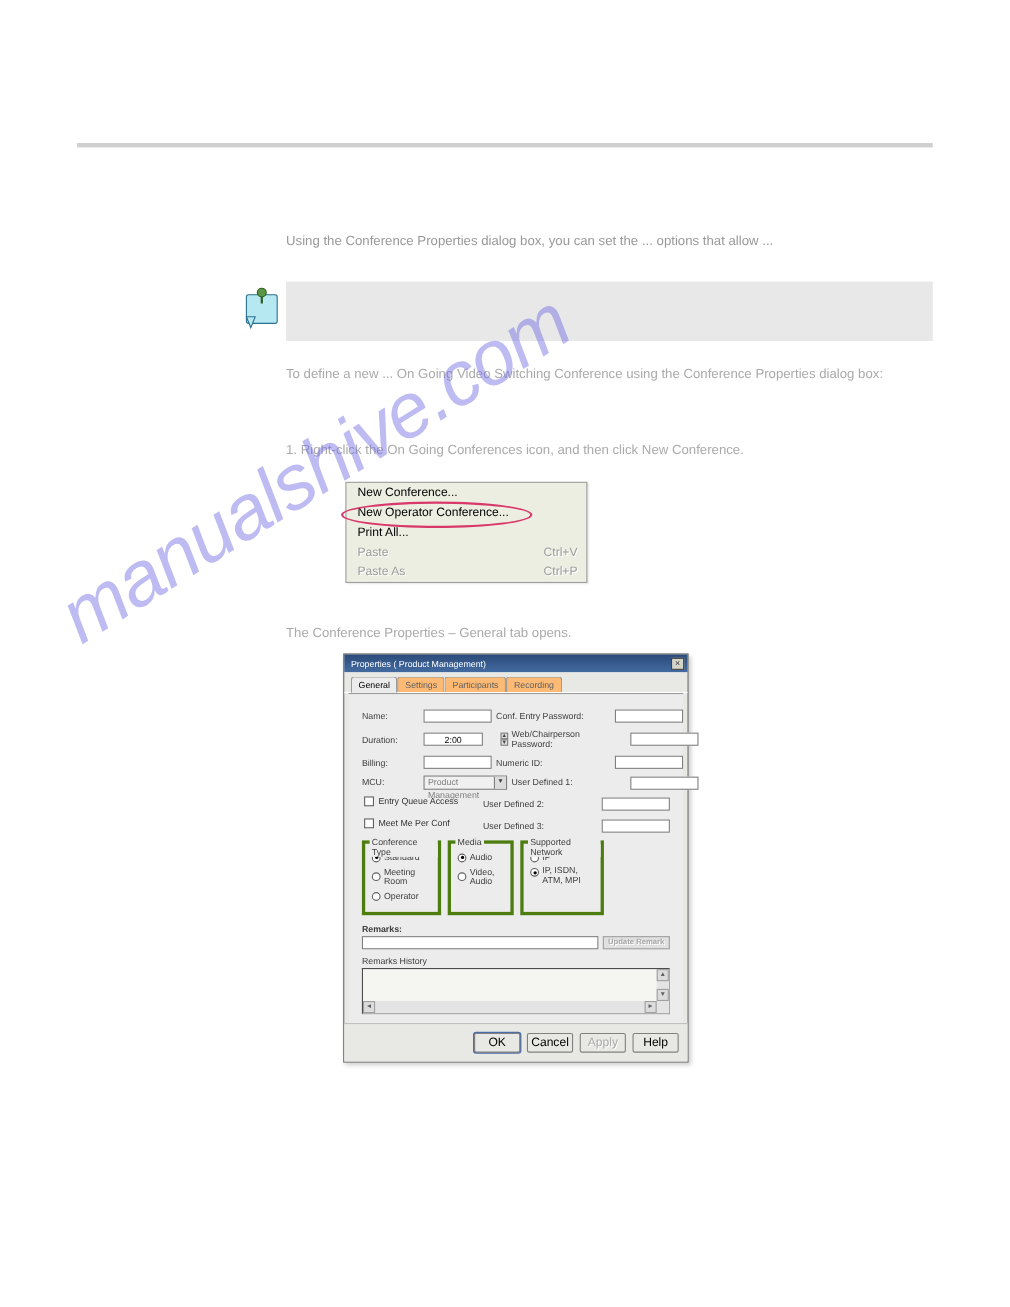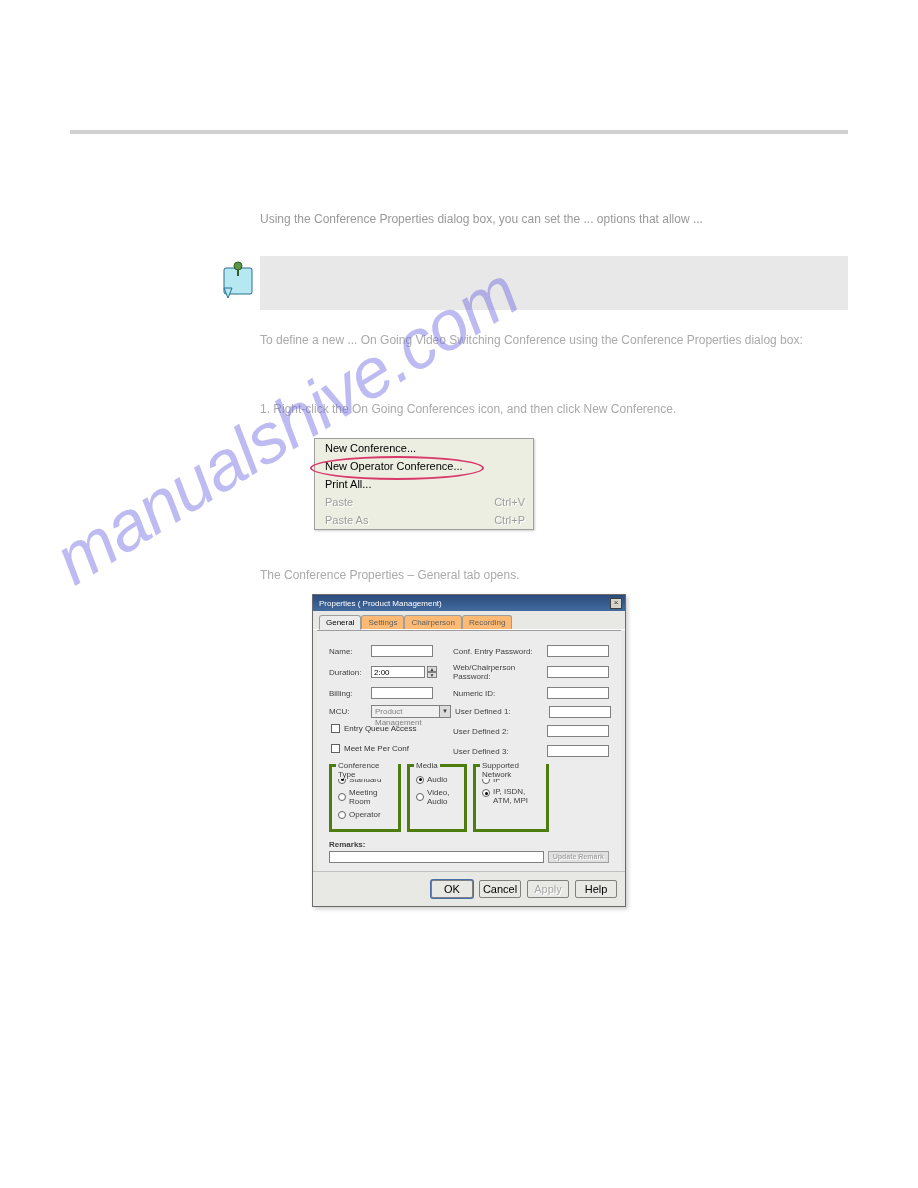--- a/index.html
+++ b/index.html
@@ -203,40 +203,40 @@
   }
   .form-row {
     display: flex;
     align-items: center;
     margin-bottom: 6px;
     gap: 4px;
   }
   .form-col {
     display: flex;
     align-items: center;
-    gap: 2px;
+    gap: 16px;
   }
   .form-label {
     font-size: 8px;
     color: #404040;
     min-width: 40px;
   }
   .form-label-r {
     font-size: 8px;
     color: #404040;
     width: 92px;
   }
   .text-input {
     border: 1px solid #808080;
     background: #fff;
     height: 12px;
     font-size: 8px;
     padding: 0 2px;
   }
-  .text-input.narrow { width: 54px; }
+  .text-input.narrow { width: 54px; text-align: center; }
   .text-input.med { width: 62px; }
   .text-input.wide { width: 62px; }
   .select-input {
     border: 1px solid #808080;
     background: #f0f0f0;
     height: 13px;
     font-size: 8px;
     color: #808080;
     width: 80px;
     position: relative;
@@ -485,21 +485,21 @@
 <div class="post-menu-text">The Conference Properties – General tab opens.</div>
 
 <div class="dialog">
   <div class="titlebar">
     <span>Properties  ( Product Management)</span>
     <div class="close-btn">×</div>
   </div>
   <div class="tabstrip">
     <div class="tab active">General</div>
     <div class="tab">Settings</div>
-    <div class="tab">Chairperson</div>
+    <div class="tab">Participants</div>
     <div class="tab">Recording</div>
   </div>
   <div class="dialog-body">
 
     <div class="form-row">
       <div class="form-col" style="width:132px">
         <span class="form-label">Name:</span>
         <input class="text-input med" style="">
       </div>
       <div class="form-col">
@@ -623,20 +623,33 @@
     </div>
 
     <div class="remarks-section">
       <div class="remarks-label">Remarks:</div>
       <div class="remarks-row">
         <div class="remarks-input"></div>
         <div class="update-btn">Update Remark</div>
       </div>
     </div>
 
+    <div class="history-section">
+      <div class="remarks-label">Remarks History</div>
+      <div class="history-box">
+        <div class="vscroll">
+          <div class="scroll-btn">▲</div>
+          <div class="scroll-btn bottom">▼</div>
+        </div>
+        <div class="hscroll">
+          <div class="scroll-btn left">◄</div>
+          <div class="scroll-btn right">►</div>
+        </div>
+      </div>
+    </div>
 
   </div>
 
   <div class="button-bar">
     <div class="dlg-btn default">OK</div>
     <div class="dlg-btn">Cancel</div>
     <div class="dlg-btn disabled">Apply</div>
     <div class="dlg-btn">Help</div>
   </div>
 </div>

